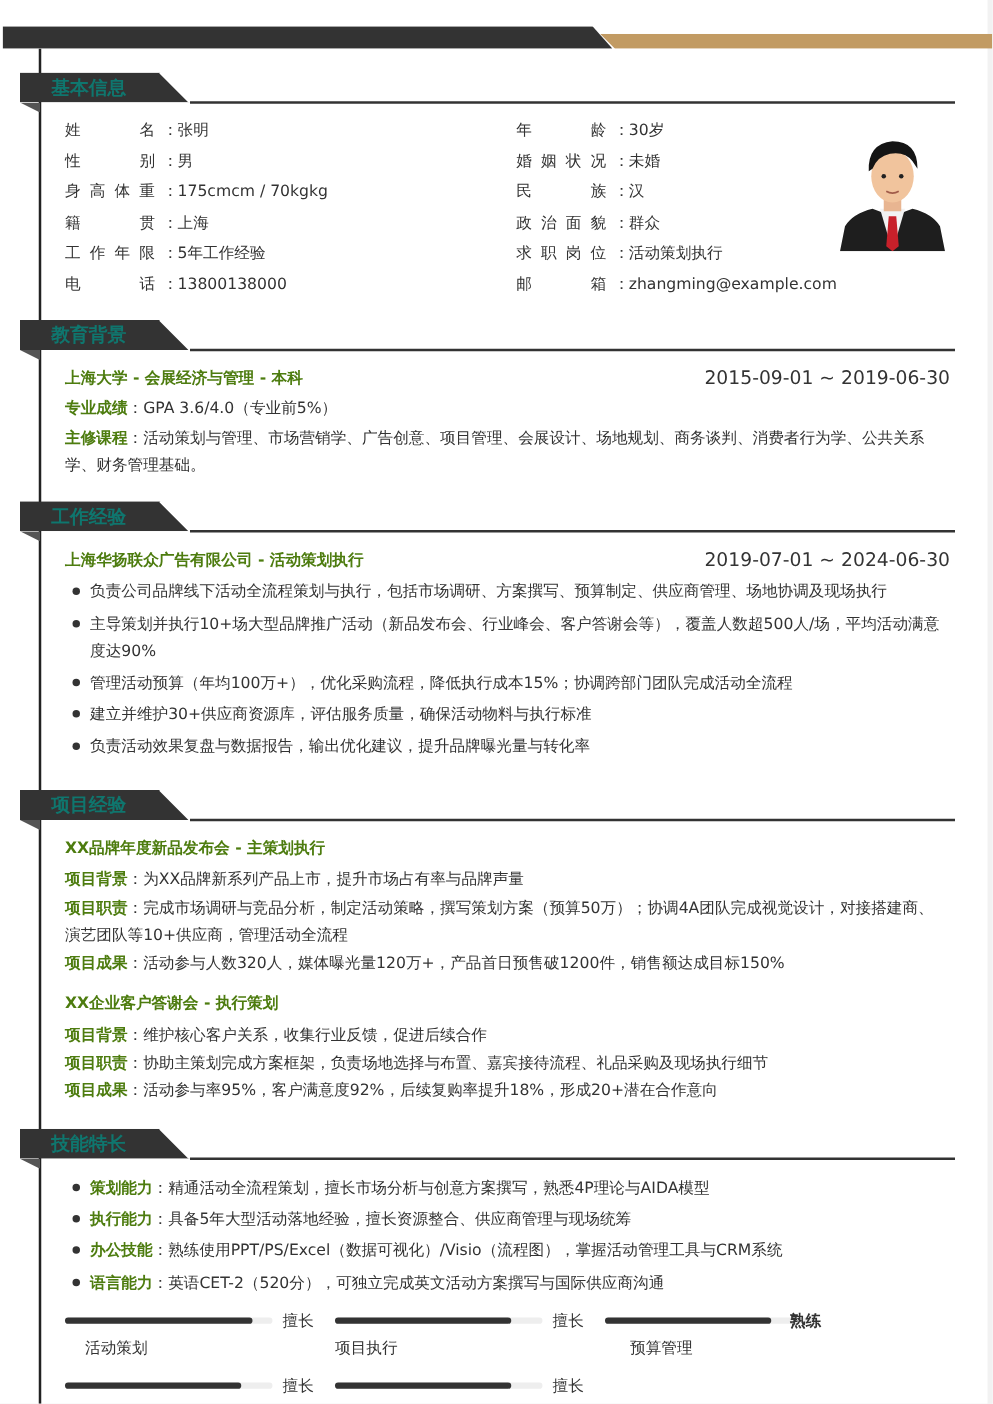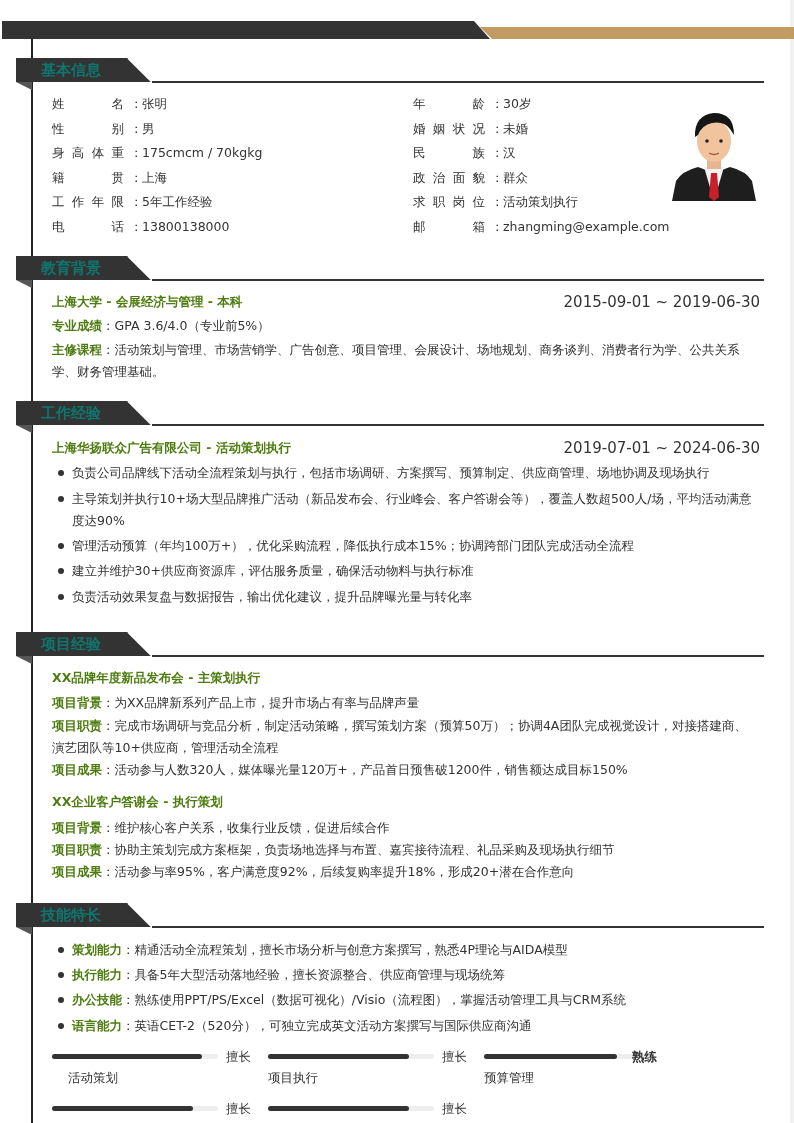--- a/index.html
+++ b/index.html
@@ -225,21 +225,21 @@
   <div class="bar" style="left:268px;top:1054px;width:166px;">
       <div class="bar-fill" style="width:141px;"></div>
     </div>
   <div class="lvl" style="left:442px;top:1049px;">擅长</div>
   <div class="sk-name" style="left:268px;top:1070px;">项目执行</div>
 
   <div class="bar" style="left:484px;top:1054px;width:166px;">
       <div class="bar-fill" style="width:133px;"></div>
     </div>
   <div class="lvl" style="left:632px;top:1049px;font-weight:bold;">熟练</div>
-  <div class="sk-name" style="left:484px;top:1070px;">预算管理</div>
+  <div class="sk-name" style="left:504px;top:1070px;">预算管理</div>
 
   <div class="bar" style="left:52px;top:1106px;width:166px;">
       <div class="bar-fill" style="width:141px;"></div>
     </div>
   <div class="lvl" style="left:226px;top:1101px;">擅长</div>
 
   <div class="bar" style="left:268px;top:1106px;width:166px;">
       <div class="bar-fill" style="width:141px;"></div>
     </div>
   <div class="lvl" style="left:442px;top:1101px;">擅长</div>

